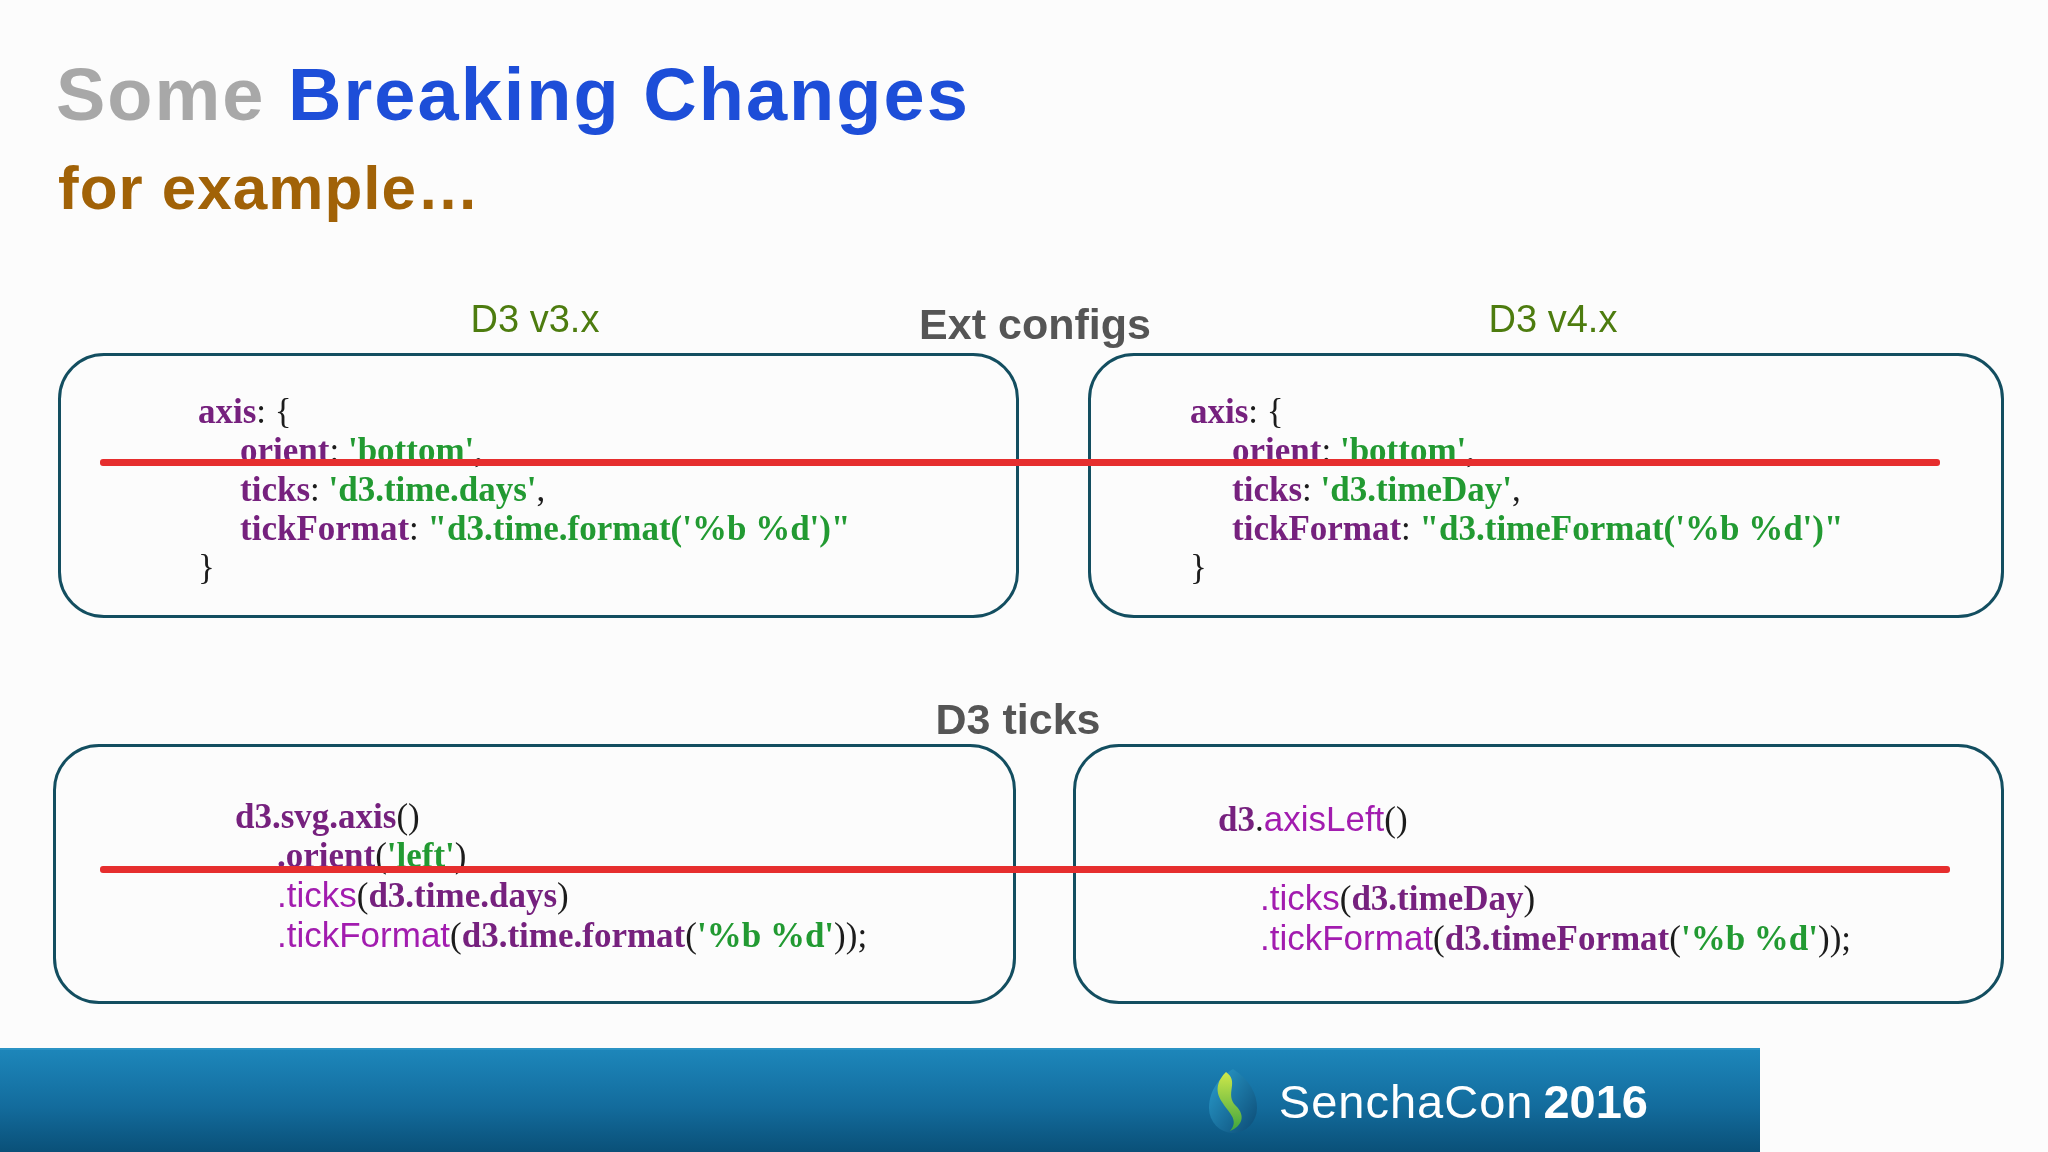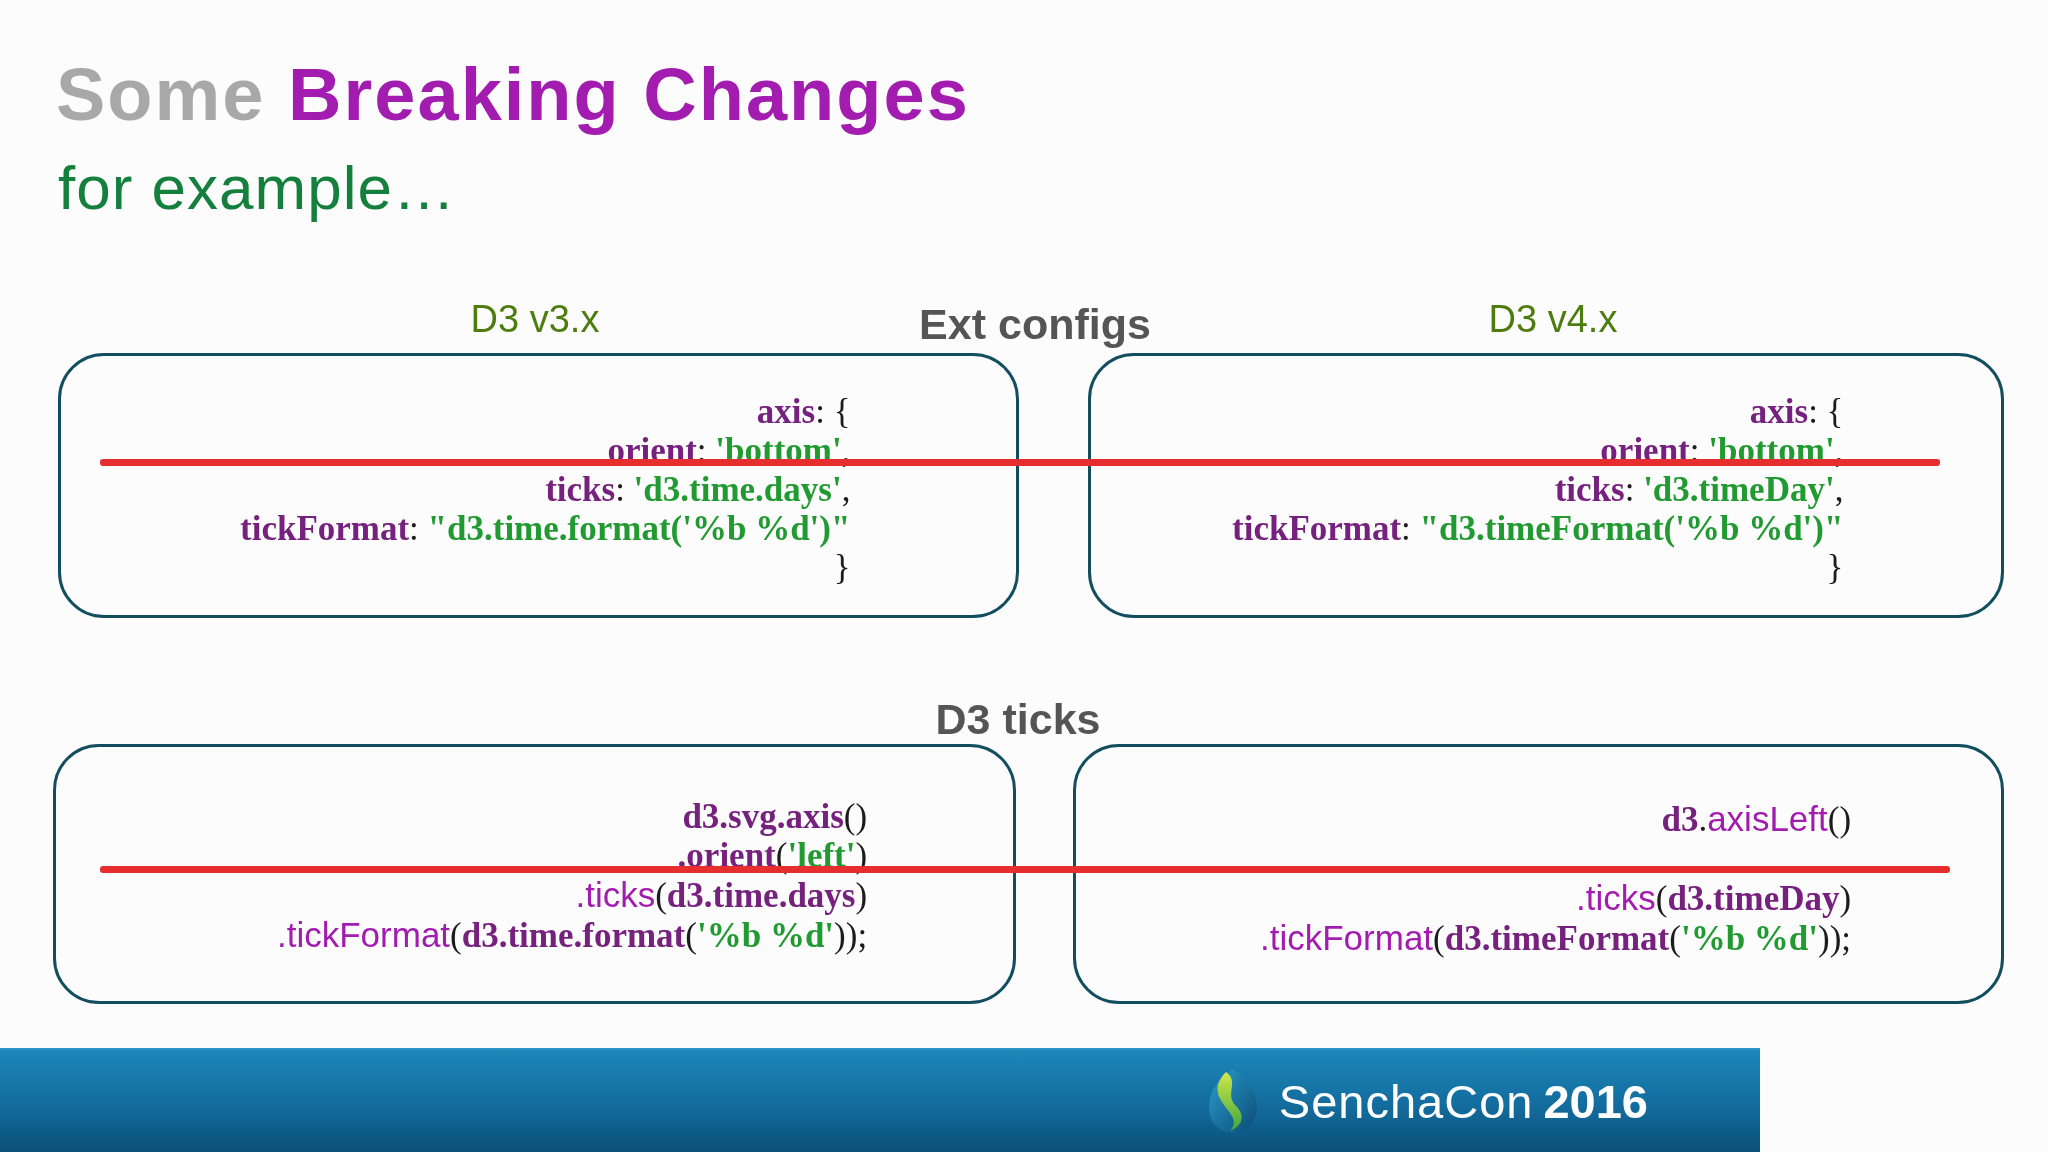--- a/index.html
+++ b/index.html
@@ -4,32 +4,32 @@
 <style>
   html,body{margin:0;padding:0;background:#e9e9e9;}
   .slide{
     position:relative;width:2048px;height:1152px;background:#fcfcfc;
     overflow:hidden;font-family:"Liberation Sans",sans-serif;
   }
   
   .title{position:absolute;left:56px;top:52px;font-size:74px;font-weight:bold;
          letter-spacing:2px;margin:0;white-space:nowrap;}
   .title .muted{color:#a8a8a8;text-align:center;}
-  .title .strong{color:#a21caf;}
-  .subtitle{position:absolute;left:58px;top:152px;font-size:62px;font-weight:normal;
-            color:#15803d;margin:0;letter-spacing:1px;}
+  .title .strong{color:#1d4ed8;}
+  .subtitle{position:absolute;left:58px;top:152px;font-size:62px;font-weight:bold;
+            color:#a16207;margin:0;letter-spacing:1px;}
   
   .sec-label{position:absolute;transform:translateX(-50%);font-size:38px;
              color:#4d7c0f;white-space:nowrap;}
   .sec-label.bold{font-weight:bold;font-size:43px;color:#555;}
   
   .codebox{position:absolute;border:3px solid #134e60;border-radius:46px;
            background:transparent;}
   .code{position:absolute;font-size:35px;line-height:39px;white-space:pre;
-        font-family:"Liberation Serif",serif;color:#1c1c1c;text-align:right;}
+        font-family:"Liberation Serif",serif;color:#1c1c1c;}
   .code .k{color:#76217e;font-weight:bold;}
   .code .s{color:#229a32;font-weight:bold;}
   .code .p{color:#1c1c1c;}
   .code .m{color:#a21caf;font-family:"Liberation Sans",sans-serif;}
   .code .ind1{padding-left:42px;}
   
   .redline{position:absolute;height:7px;background:#e62e2e;z-index:5;border-radius:3px;}
   
   .footer{position:absolute;left:0;top:1048px;width:1760px;height:104px;
           background:linear-gradient(180deg,#1d86ba 0%,#136c9d 55%,#0a5078 100%);

